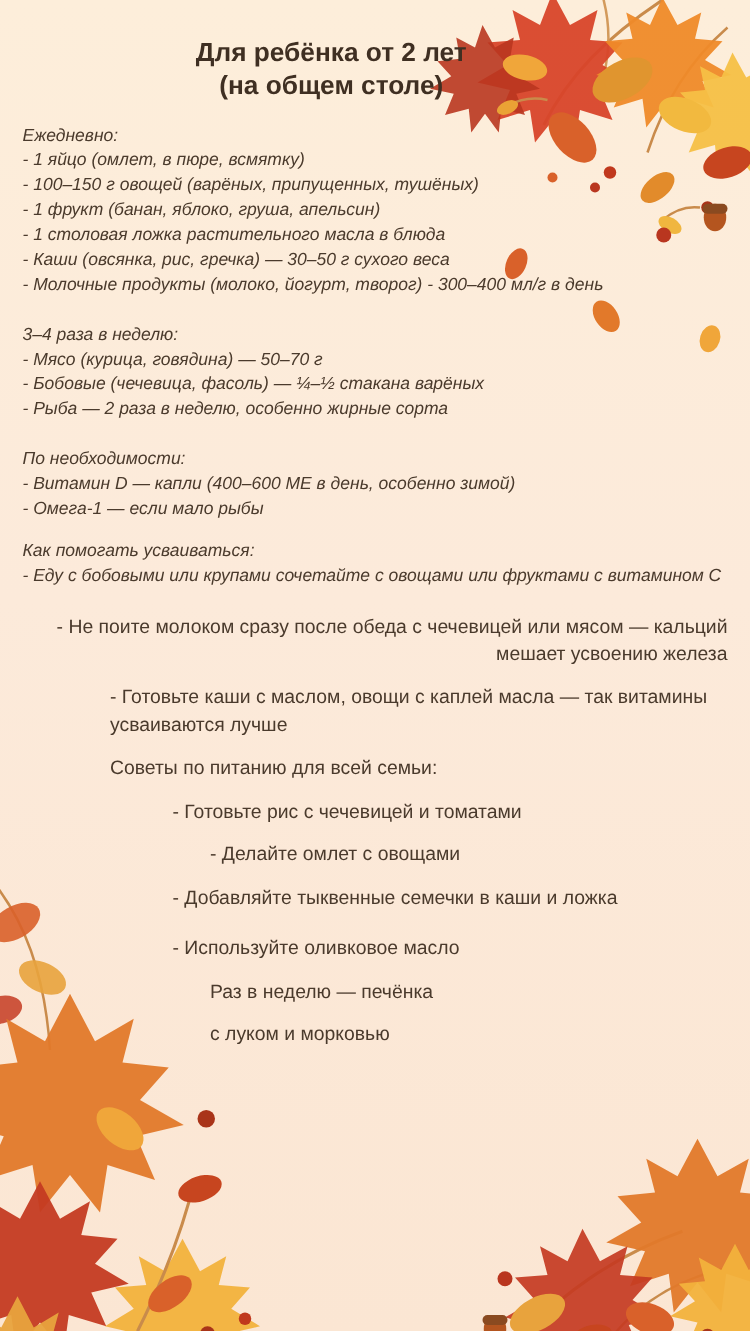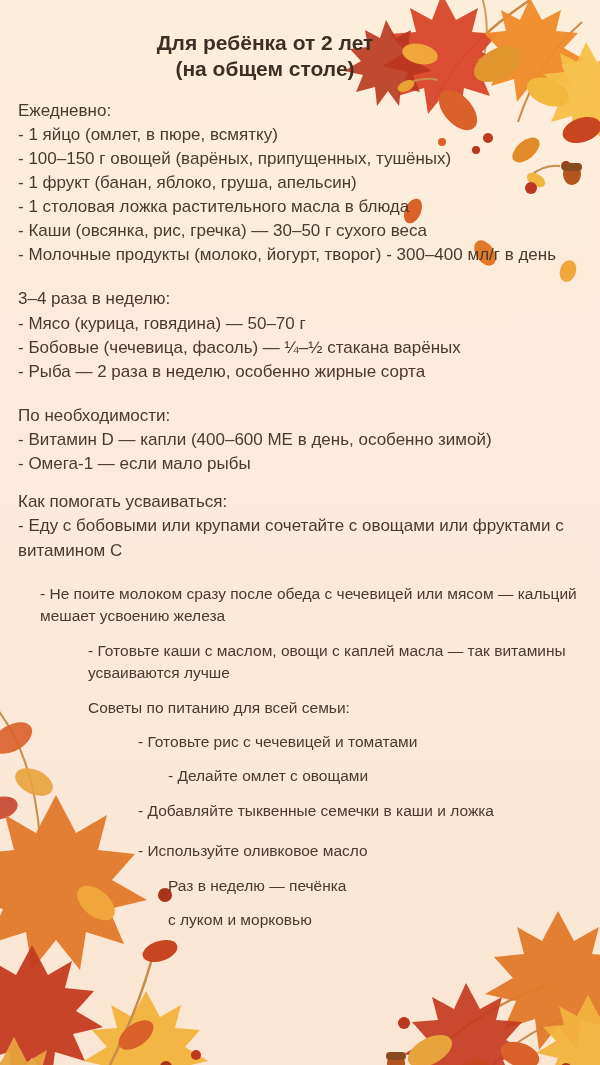--- a/index.html
+++ b/index.html
@@ -71,39 +71,40 @@
     text-align: center;
     font-weight: bold;
     font-size: 21px;
     line-height: 1.25;
     color: #3f2f22;
     margin: 4px 0 16px 0;
     padding-right: 70px;
     white-space: pre-line;
   }
   .block {
-    font-size: 17px;
+    font-size: 14px;
     line-height: 1.42;
     color: #4a3a2c;
     margin-bottom: 14px;
     white-space: pre-line;
+    font-style: italic;
   }
   .block.gap-lg { margin-top: 20px; }
 
   .center-block {
     text-align: center;
     font-size: 15.5px;
     line-height: 1.45;
     color: #4a3a2c;
     white-space: pre-line;
     margin-bottom: 12px;
   }
   .indent-1 {
     padding-left: 22px;
-    text-align: left;
+    text-align: right;
   }
   .indent-2 {
     padding-left: 70px;
     text-align: left;
   }
   .indent-3 {
     padding-left: 120px;
     text-align: left;
   }
   .indent-4 {

